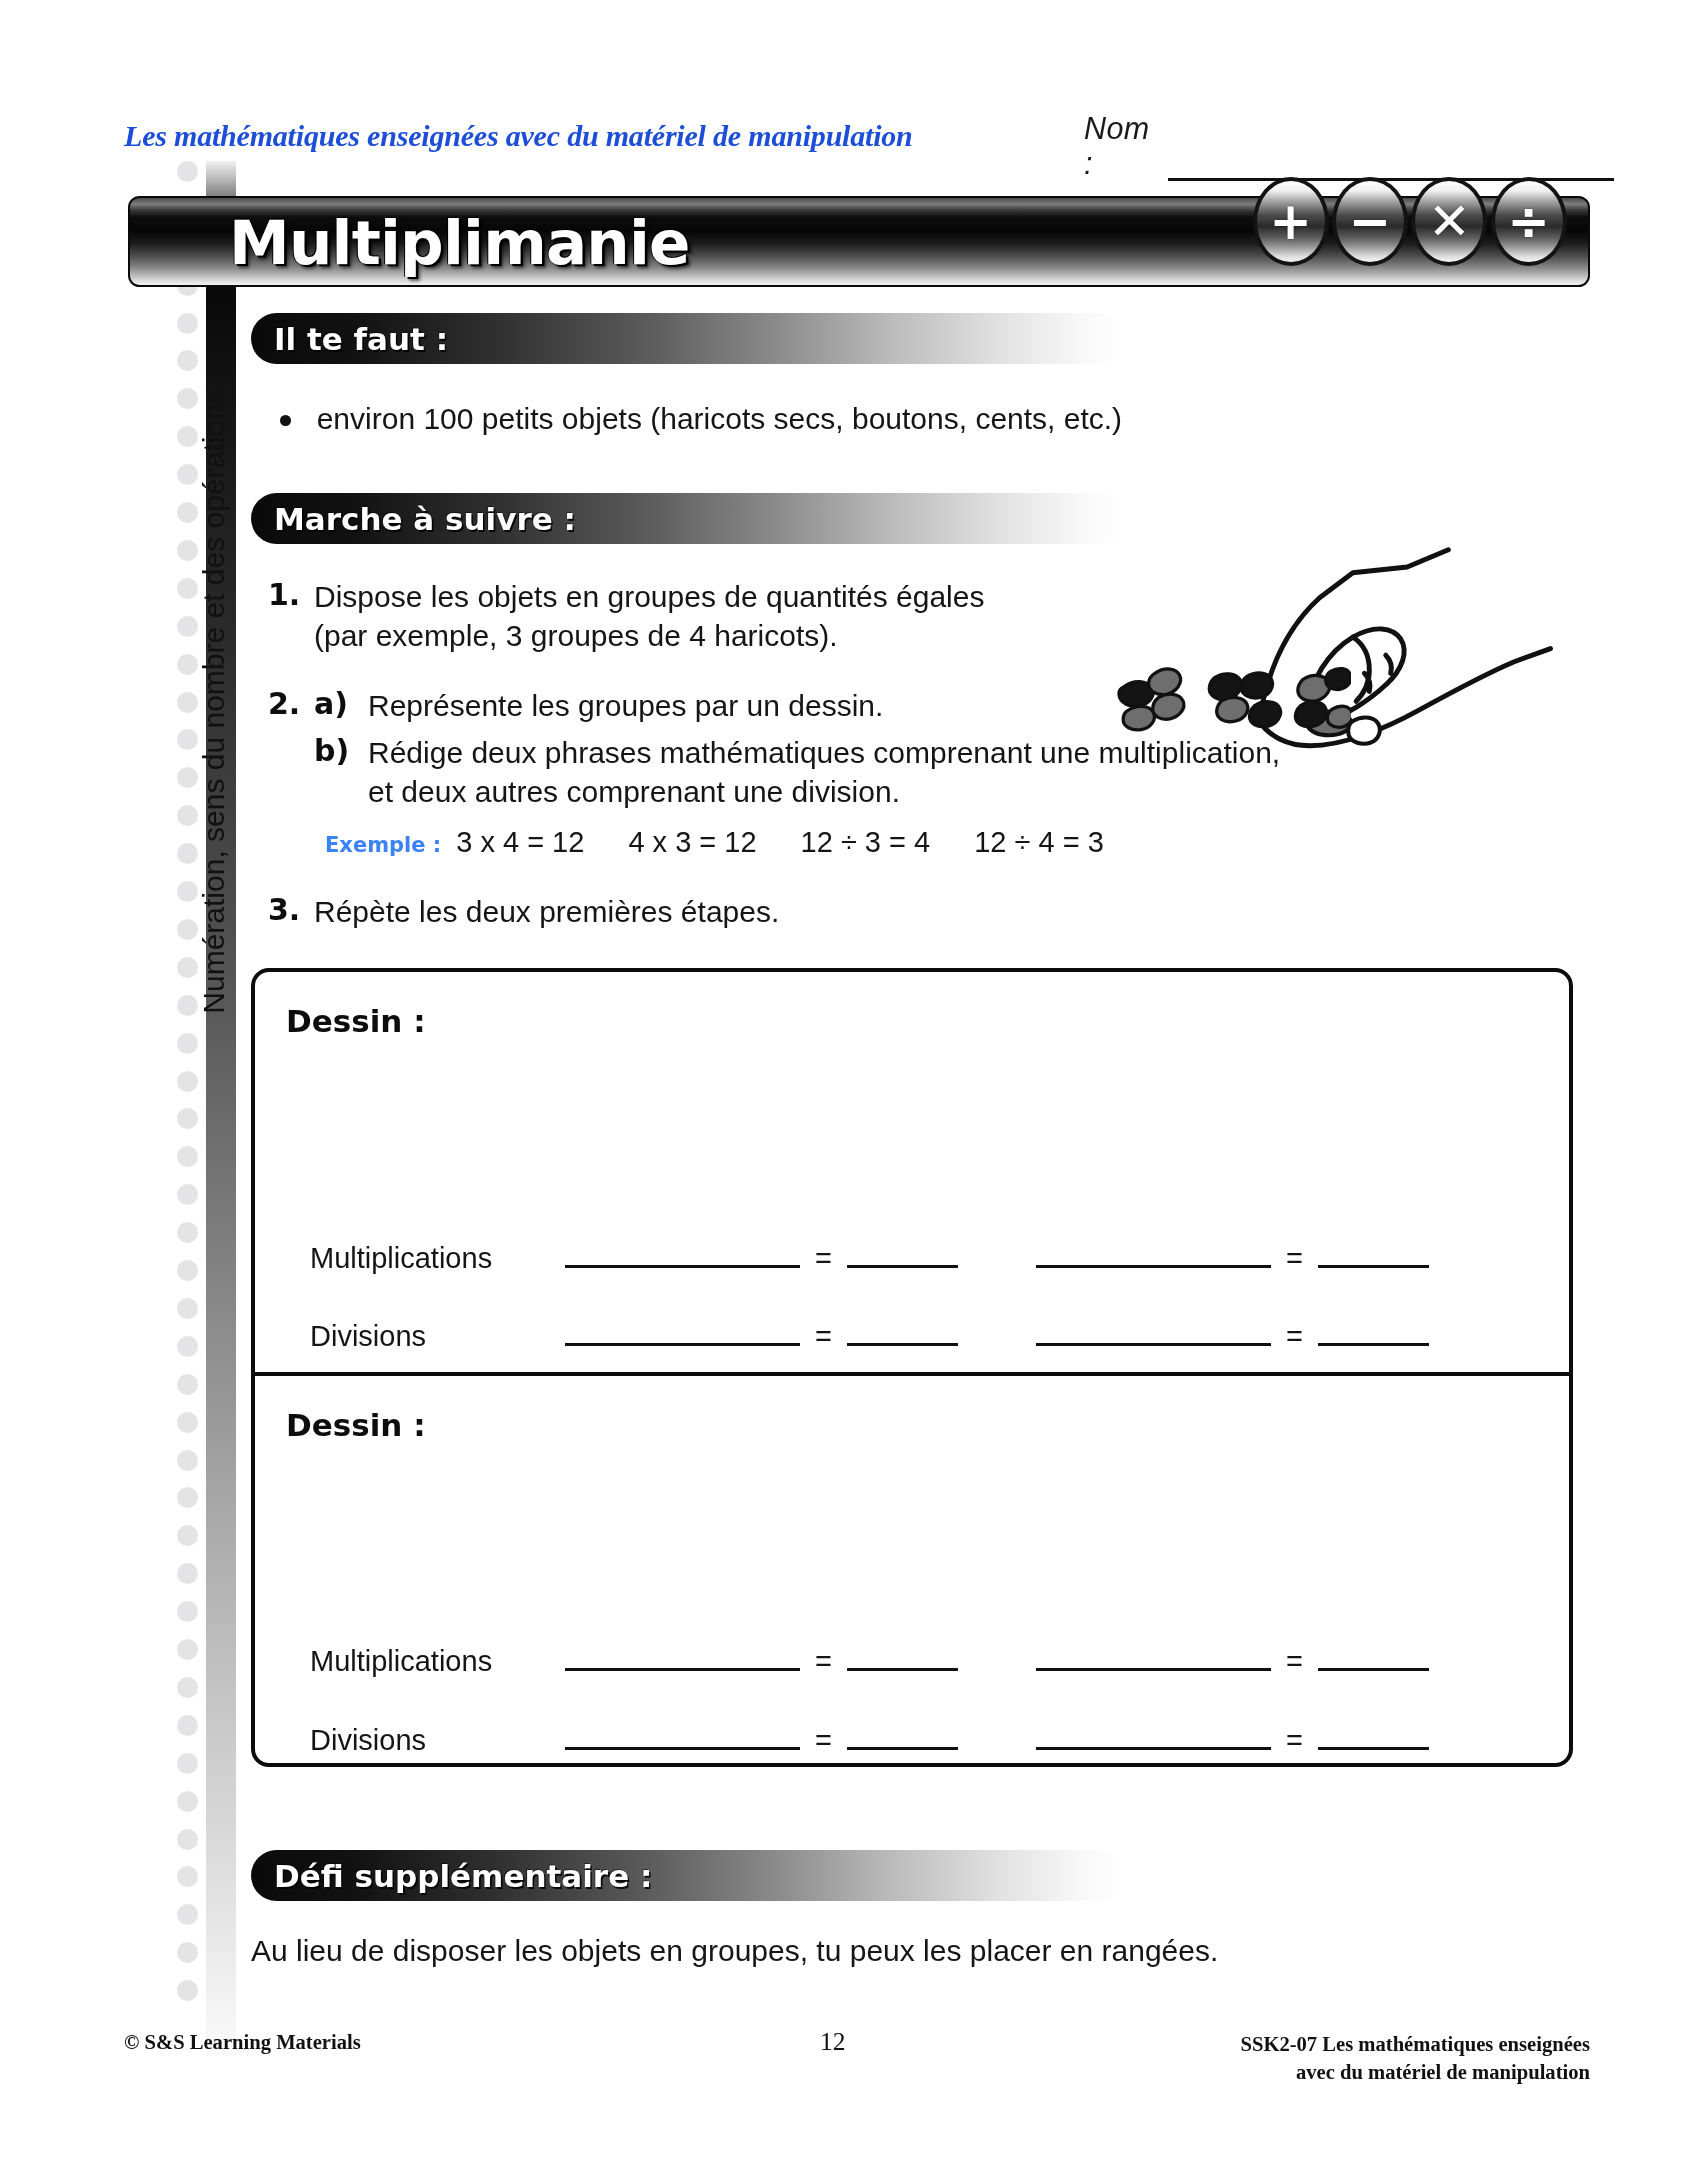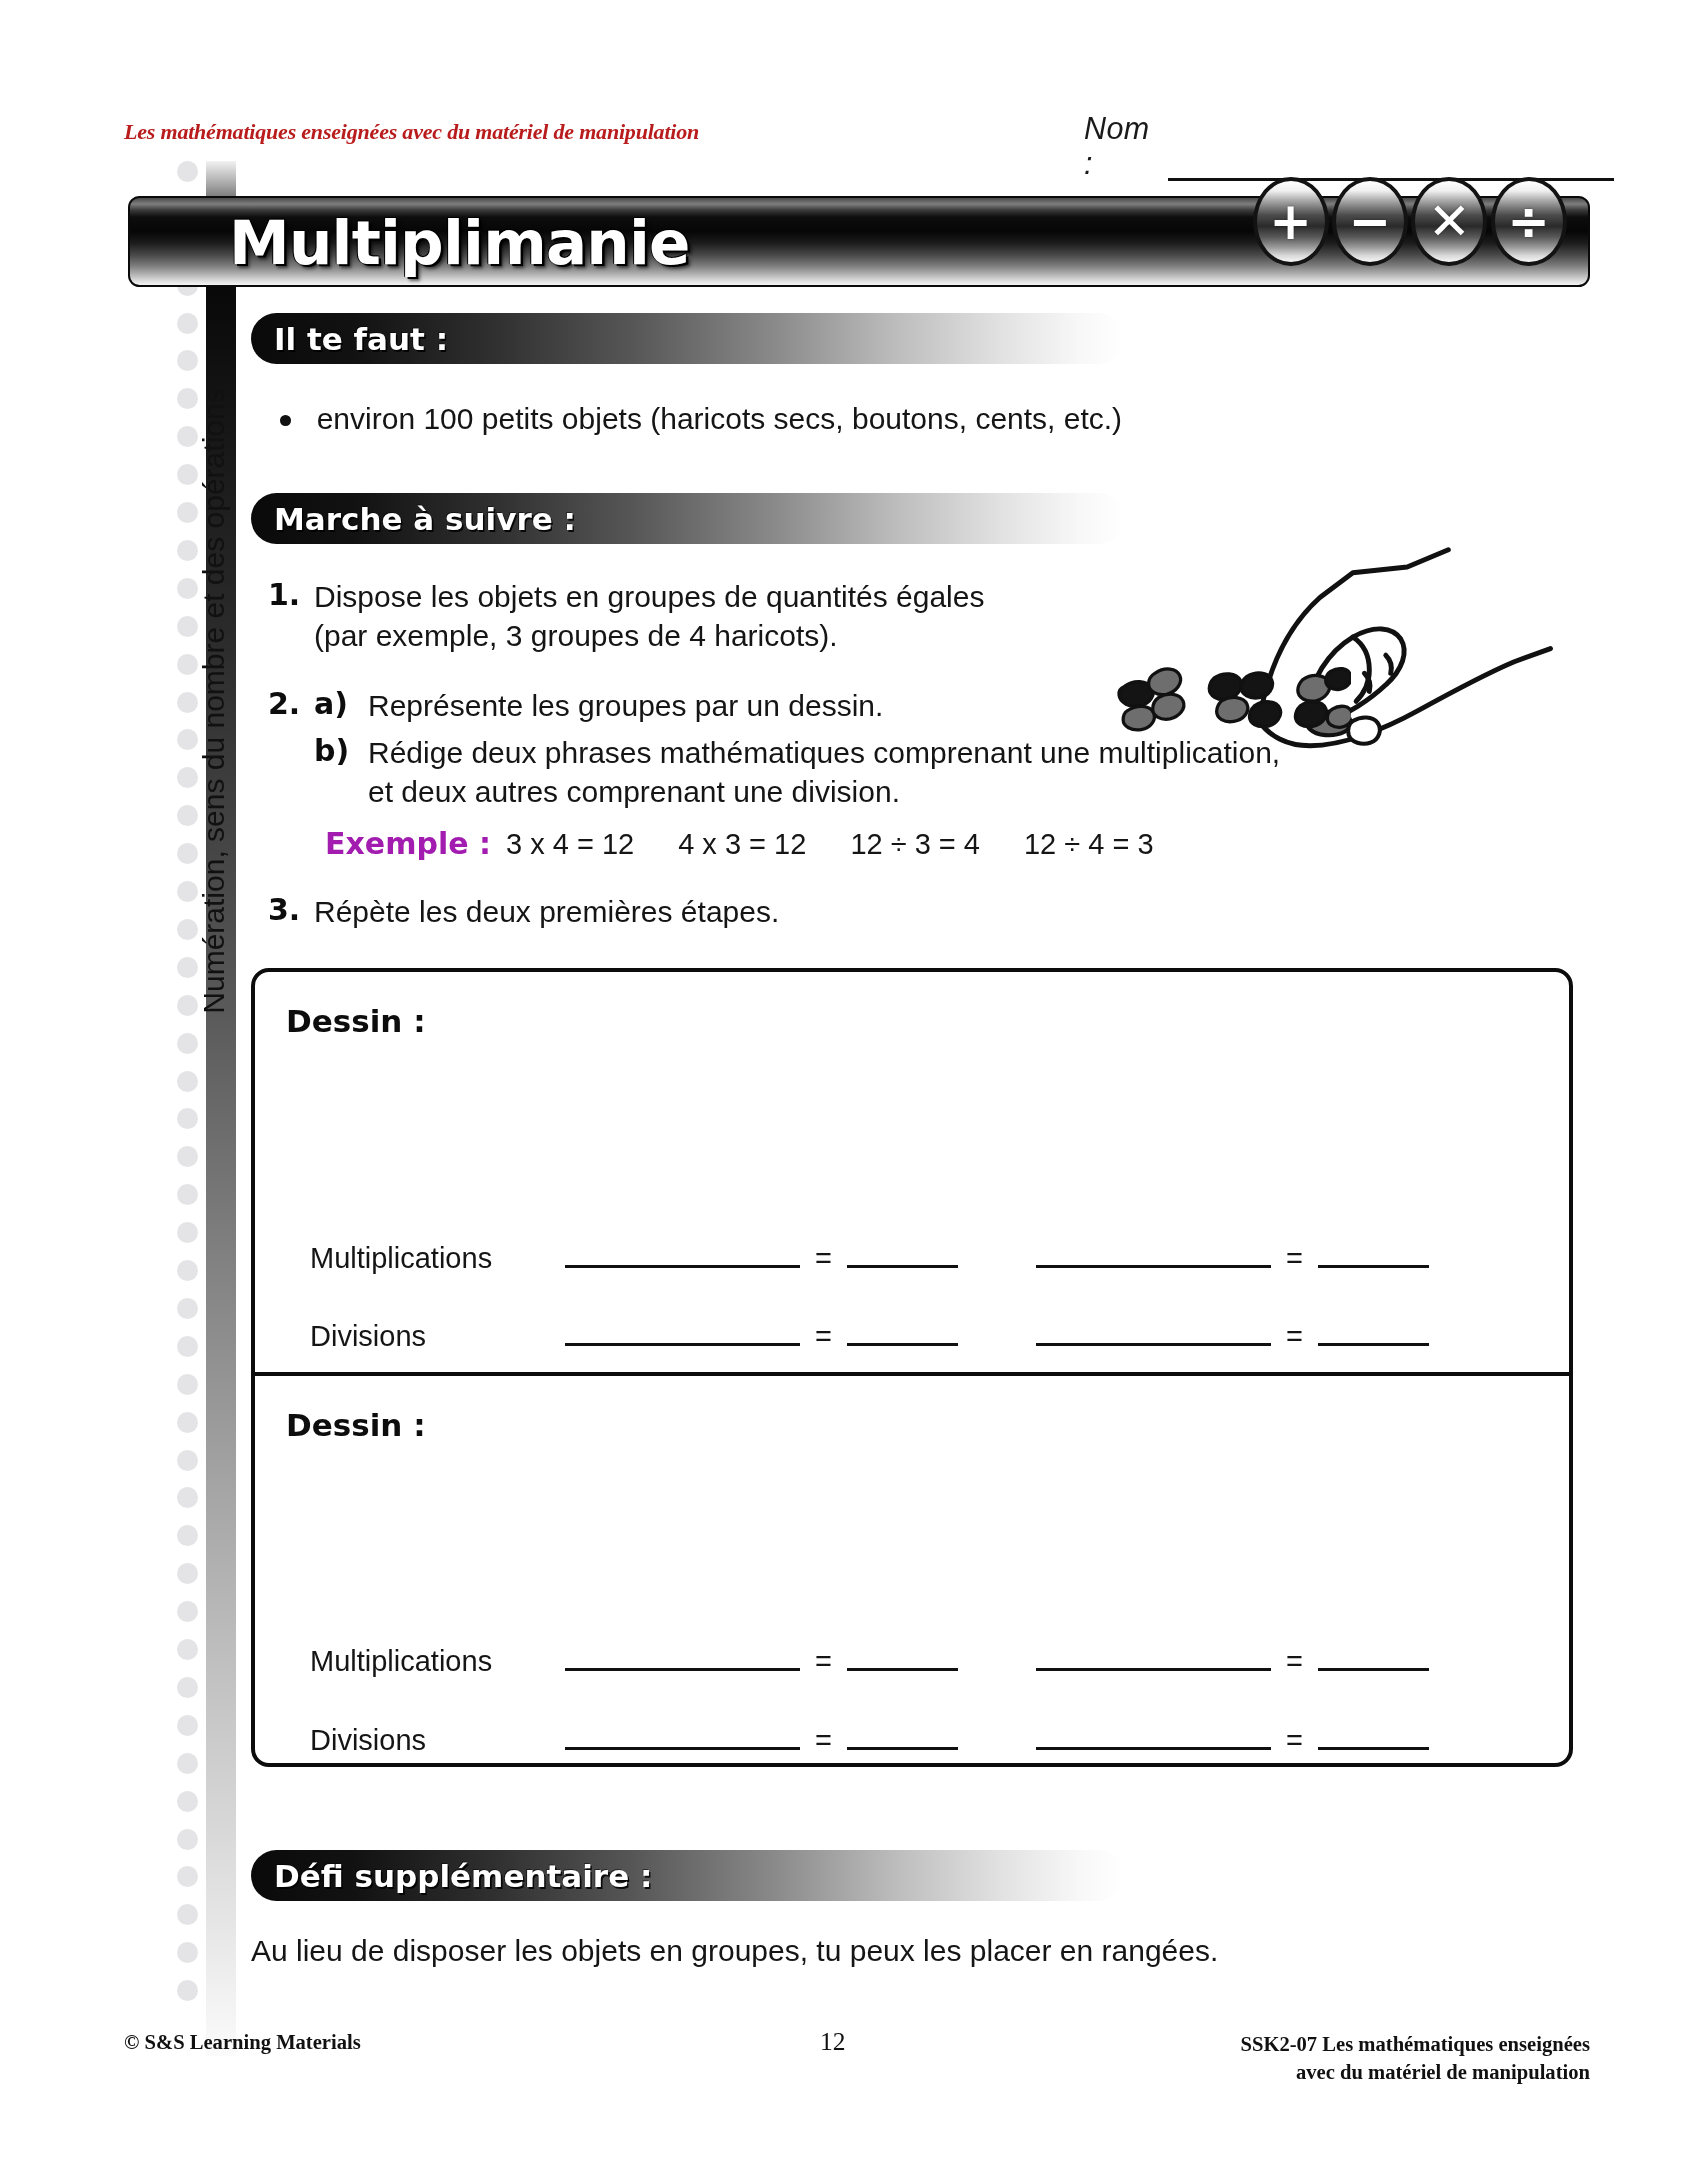--- a/index.html
+++ b/index.html
@@ -23,22 +23,22 @@
     width: 1466px;
     height: 49px;
   }
   .doc-header-title {
     position: absolute;
     left: 0;
     top: 0;
     font-family: "Liberation Serif", serif;
     font-weight: bold;
     font-style: italic;
-    font-size: 22px;
-    color: #b91c1c;
+    font-size: 30px;
+    color: #1d4ed8;
     letter-spacing: -0.2px;
     white-space: nowrap;
   }
   .nom-wrap {
     position: absolute;
     left: 960px;
     top: -8.2px;
     display: flex;
     align-items: flex-end;
     font-style: italic;
@@ -268,23 +268,23 @@
   .sub-row + .sub-row { margin-top: 8.2px; }
 
   .example-row {
     position: absolute;
     left: 325px;
     top: 826px;
     display: flex;
     align-items: baseline;
   }
   .example-label {
-    font-size: 30px;
-    font-weight: bold;
-    color: #a21caf;
+    font-size: 21px;
+    font-weight: bold;
+    color: #3b82f6;
     margin-right: 15px;
     font-family: "DejaVu Sans", sans-serif;
     white-space: nowrap;
   }
   .eq {
     font-size: 29px;
     color: #151515;
     margin-right: 44px;
     white-space: nowrap;
   }

